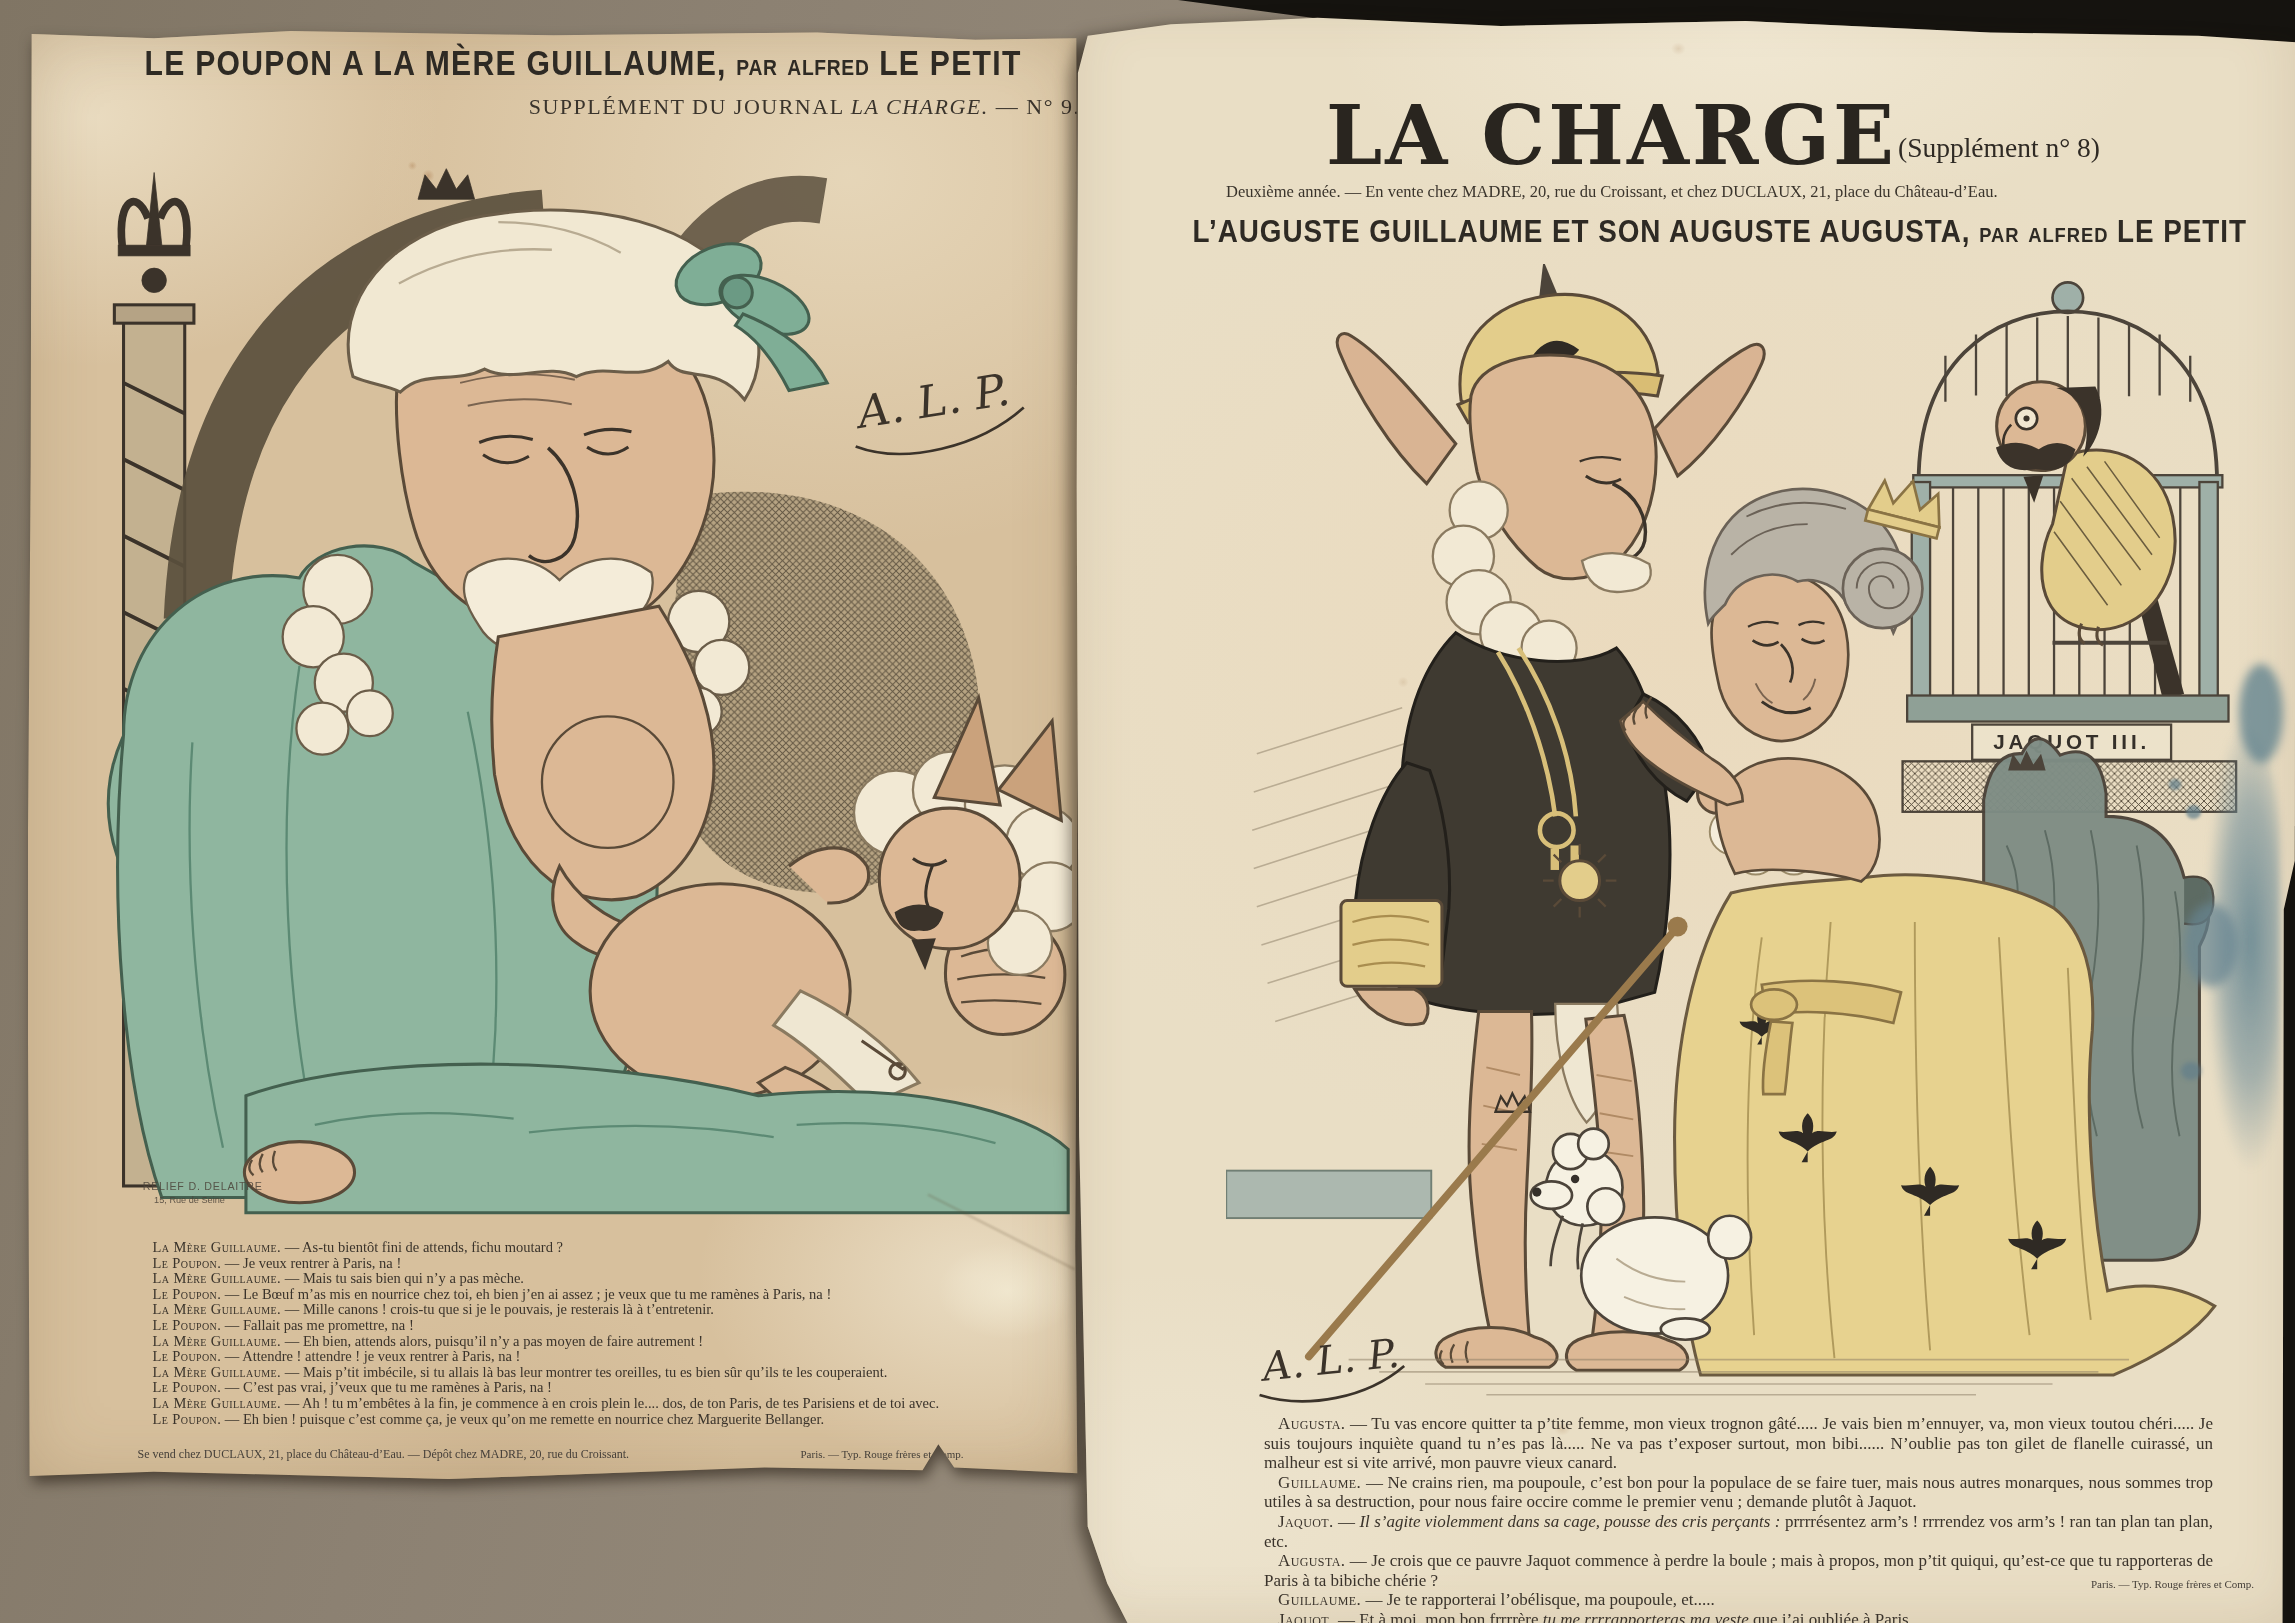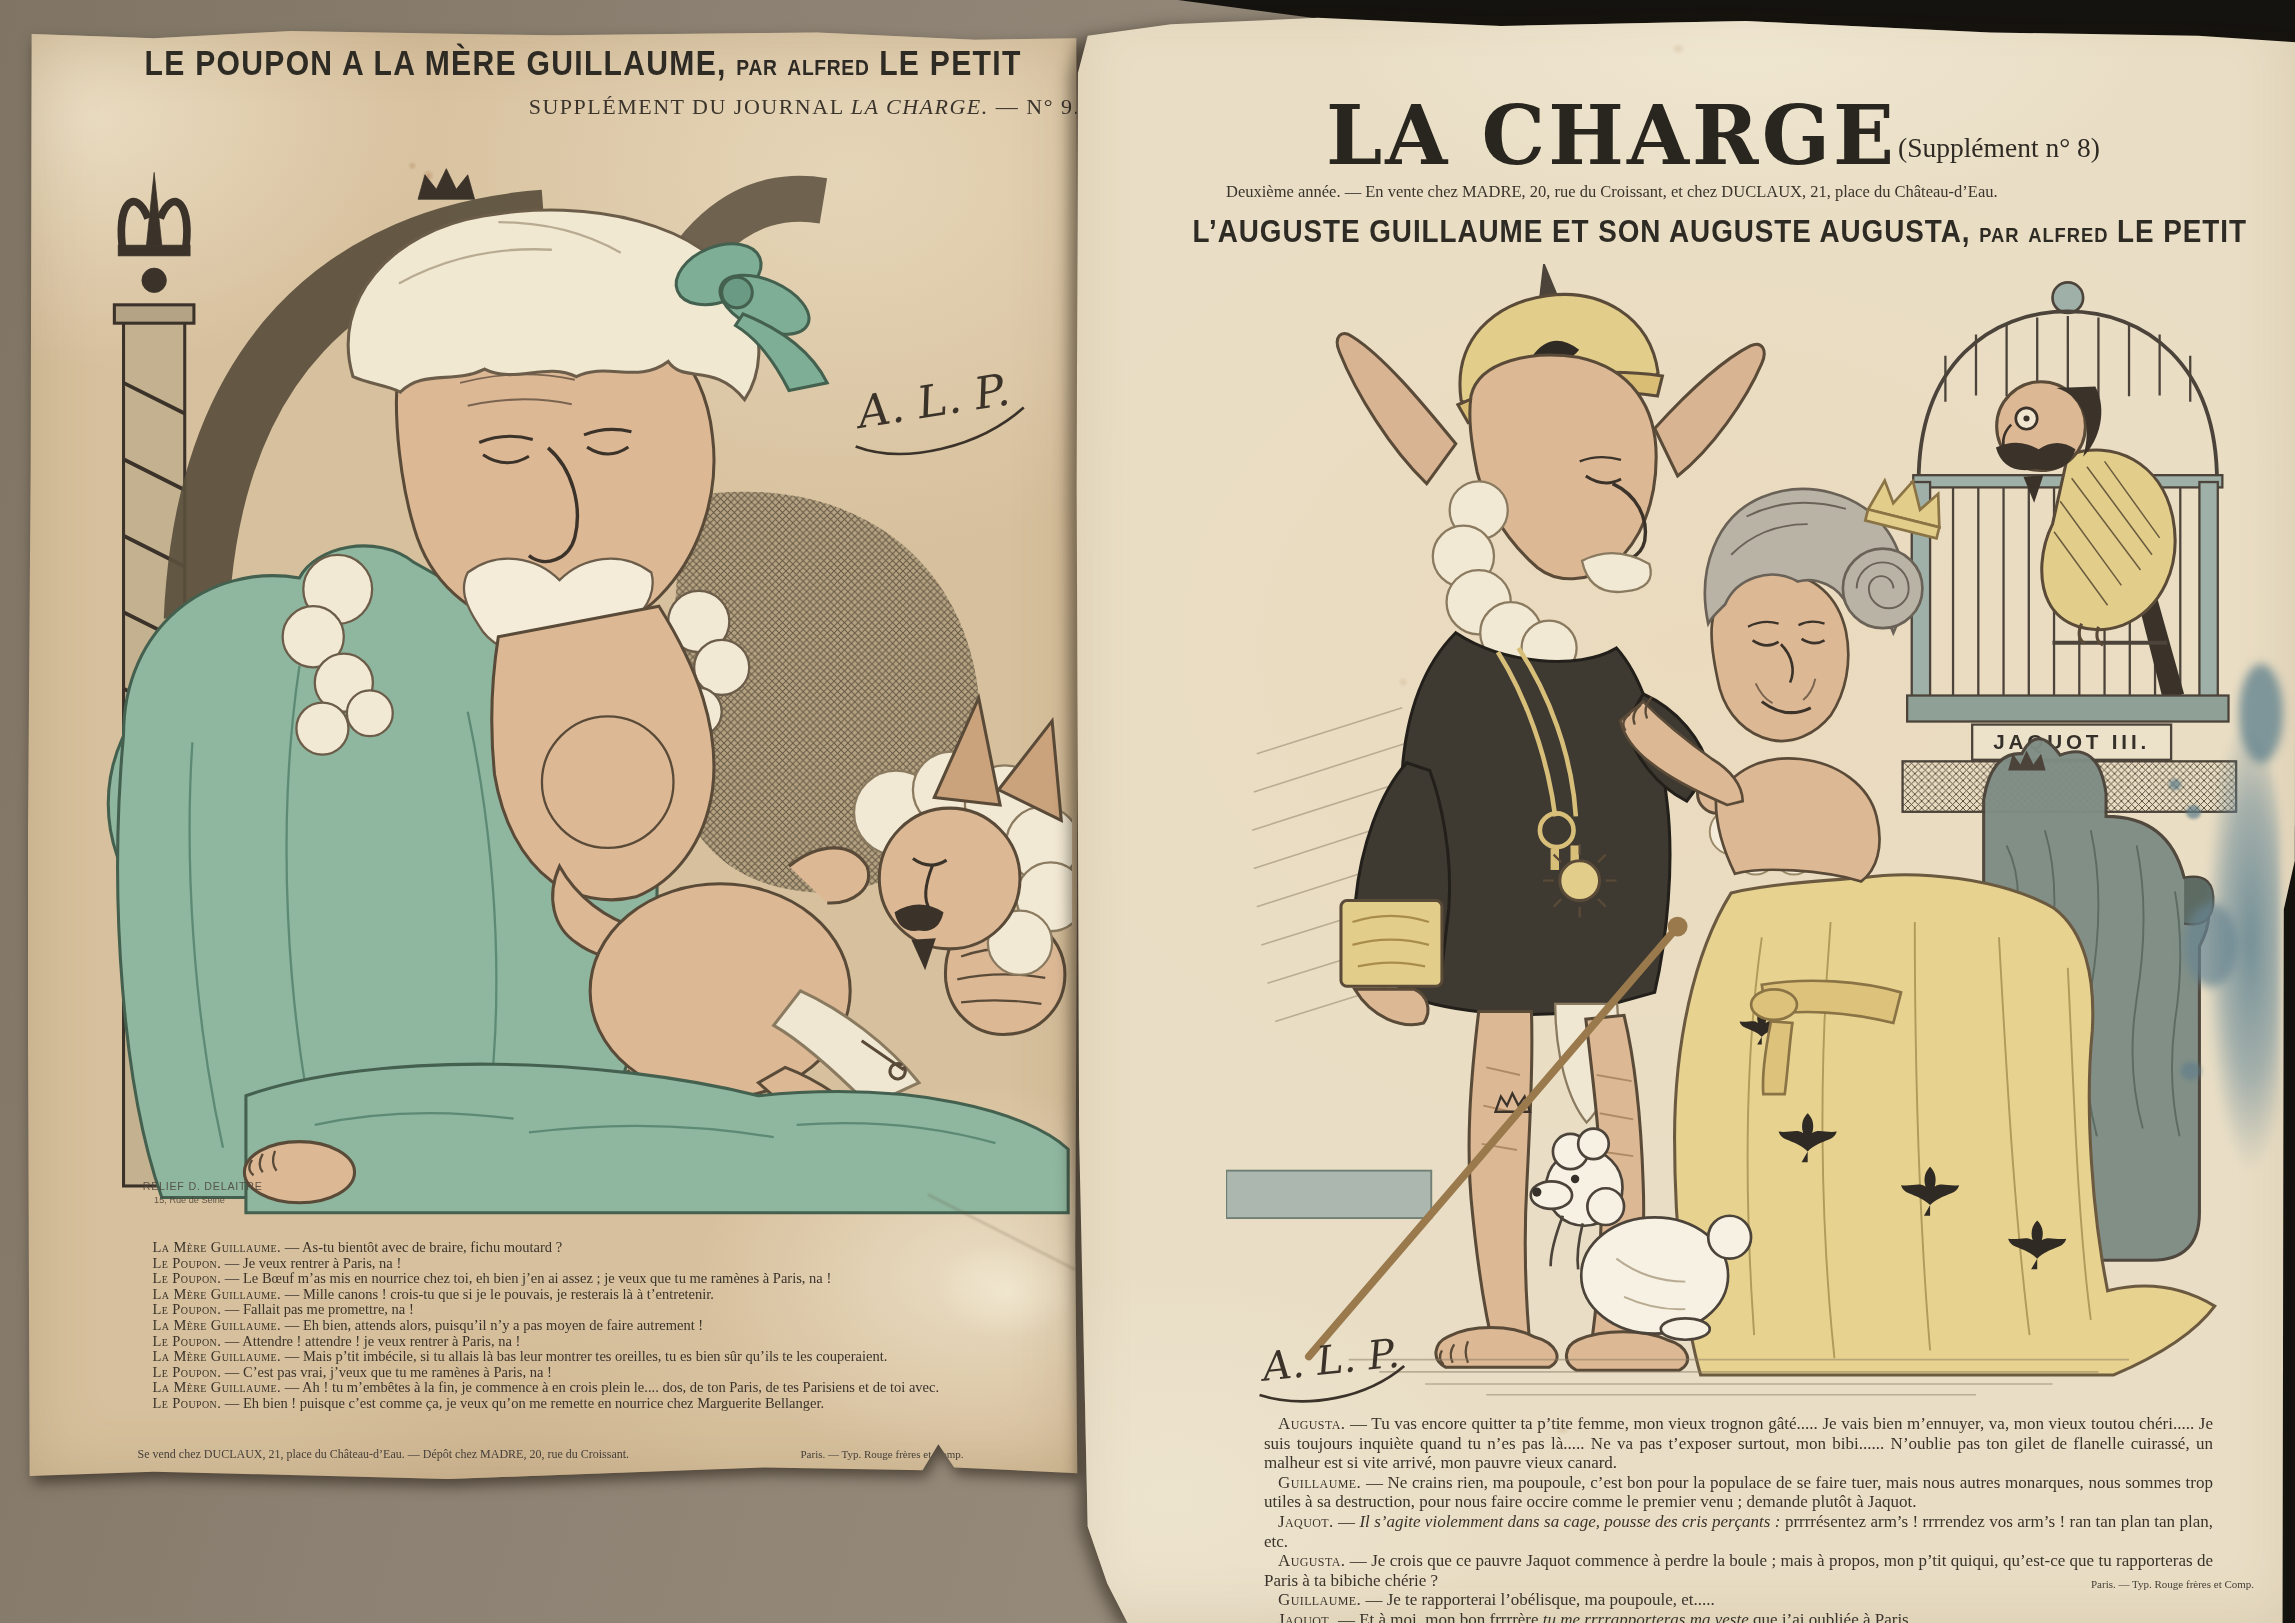--- a/index.html
+++ b/index.html
@@ -203,24 +203,25 @@
           <path d="M1020,398 C1080,432 1180,424 1245,382" stroke="#3b332a" stroke-width="3.5" fill="none"></path>
         </g>
         <g fill="#4c443a" opacity=".85" font-family="Liberation Sans, sans-serif">
           <text x="95" y="1385" font-size="14" letter-spacing="1">RELIEF D. DELAITRE</text>
           <text x="110" y="1402" font-size="12">15, Rue de Seine</text>
         </g>
       </svg>
 
       <div class="abs dialogue dlg-left">
 
-          <p><span class="spk">La Mère Guillaume.</span> <span>— As-tu bientôt avec de braire, fichu moutard ?</span><i class="d-italic"></i><span></span></p>
+          <p><span class="spk">La Mère Guillaume.</span> <span>— As-tu bientôt fini de attends, fichu moutard ?</span><i class="d-italic"></i><span></span></p>
 
           <p><span class="spk">Le Poupon.</span> <span>— Je veux rentrer à Paris, na !</span><i class="d-italic"></i><span></span></p>
 
+          <p><span class="spk">La Mère Guillaume.</span> <span>— Mais tu sais bien qui n’y a pas mèche.</span><i class="d-italic"></i><span></span></p>
 
           <p><span class="spk">Le Poupon.</span> <span>— Le Bœuf m’as mis en nourrice chez toi, eh bien j’en ai assez ; je veux que tu me ramènes à Paris, na !</span><i class="d-italic"></i><span></span></p>
 
           <p><span class="spk">La Mère Guillaume.</span> <span>— Mille canons ! crois-tu que si je le pouvais, je resterais là à t’entretenir.</span><i class="d-italic"></i><span></span></p>
 
           <p><span class="spk">Le Poupon.</span> <span>— Fallait pas me promettre, na !</span><i class="d-italic"></i><span></span></p>
 
           <p><span class="spk">La Mère Guillaume.</span> <span>— Eh bien, attends alors, puisqu’il n’y a pas moyen de faire autrement !</span><i class="d-italic"></i><span></span></p>
 
           <p><span class="spk">Le Poupon.</span> <span>— Attendre ! attendre ! je veux rentrer à Paris, na !</span><i class="d-italic"></i><span></span></p>

